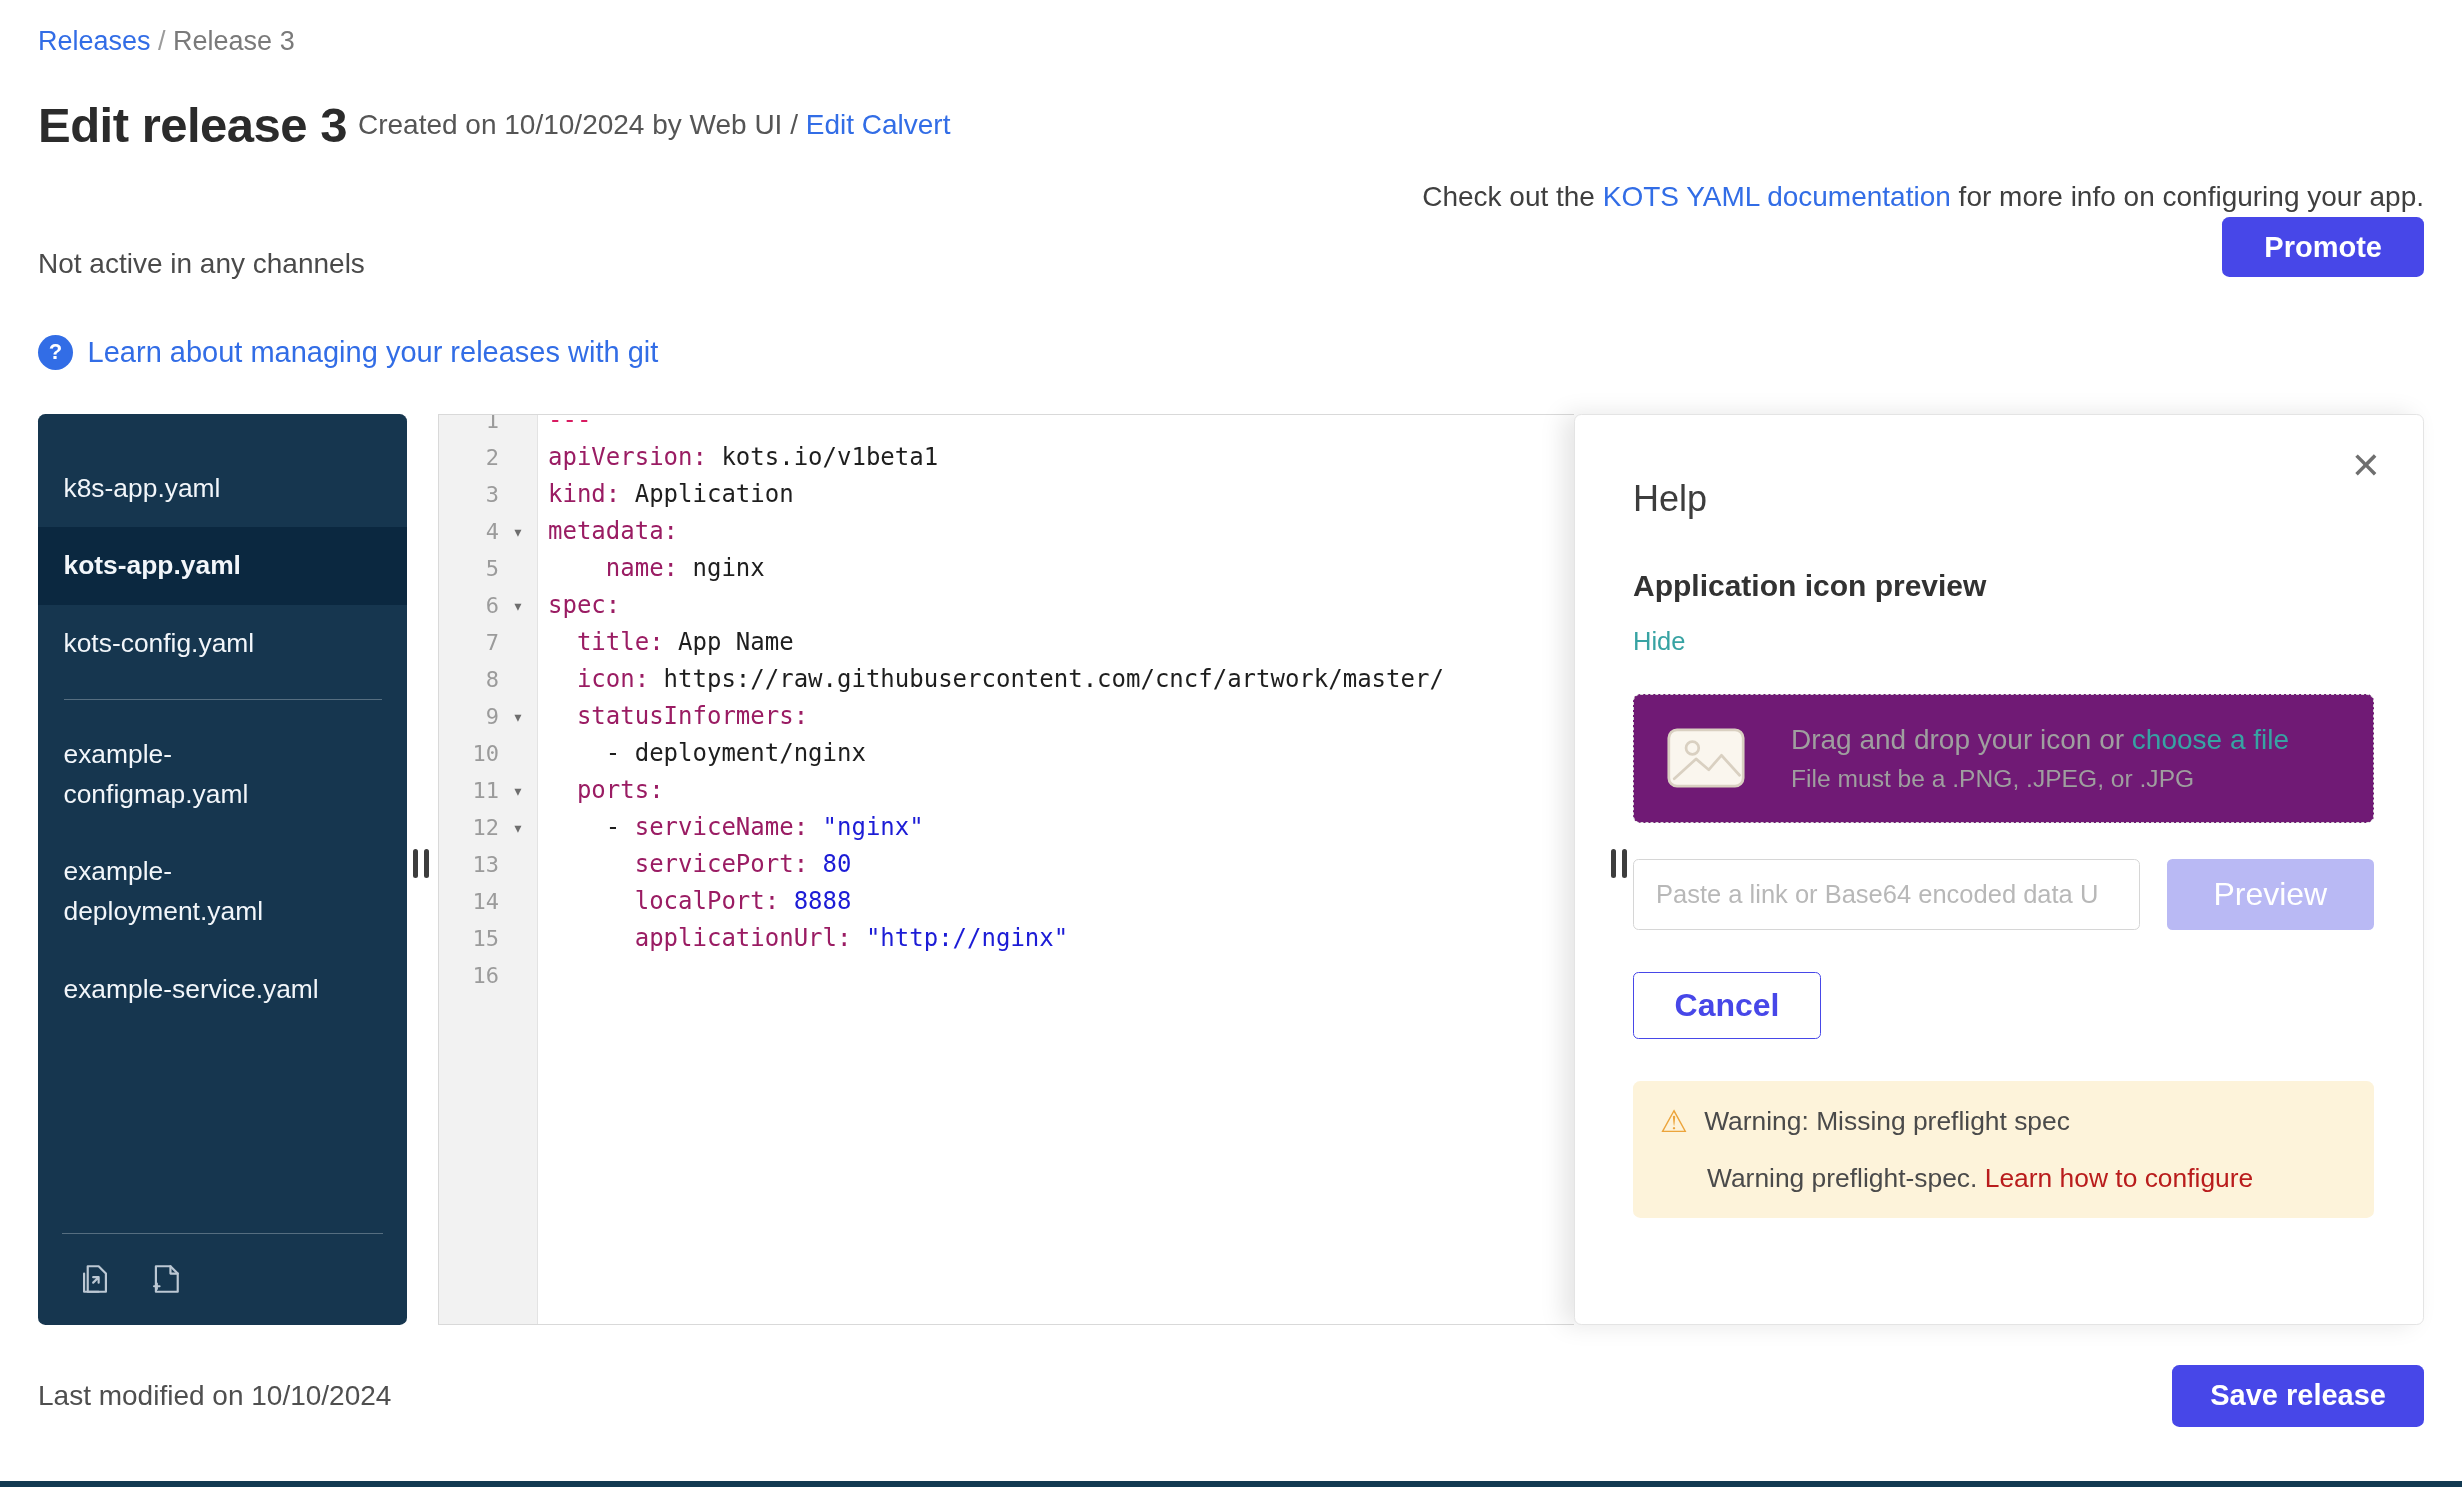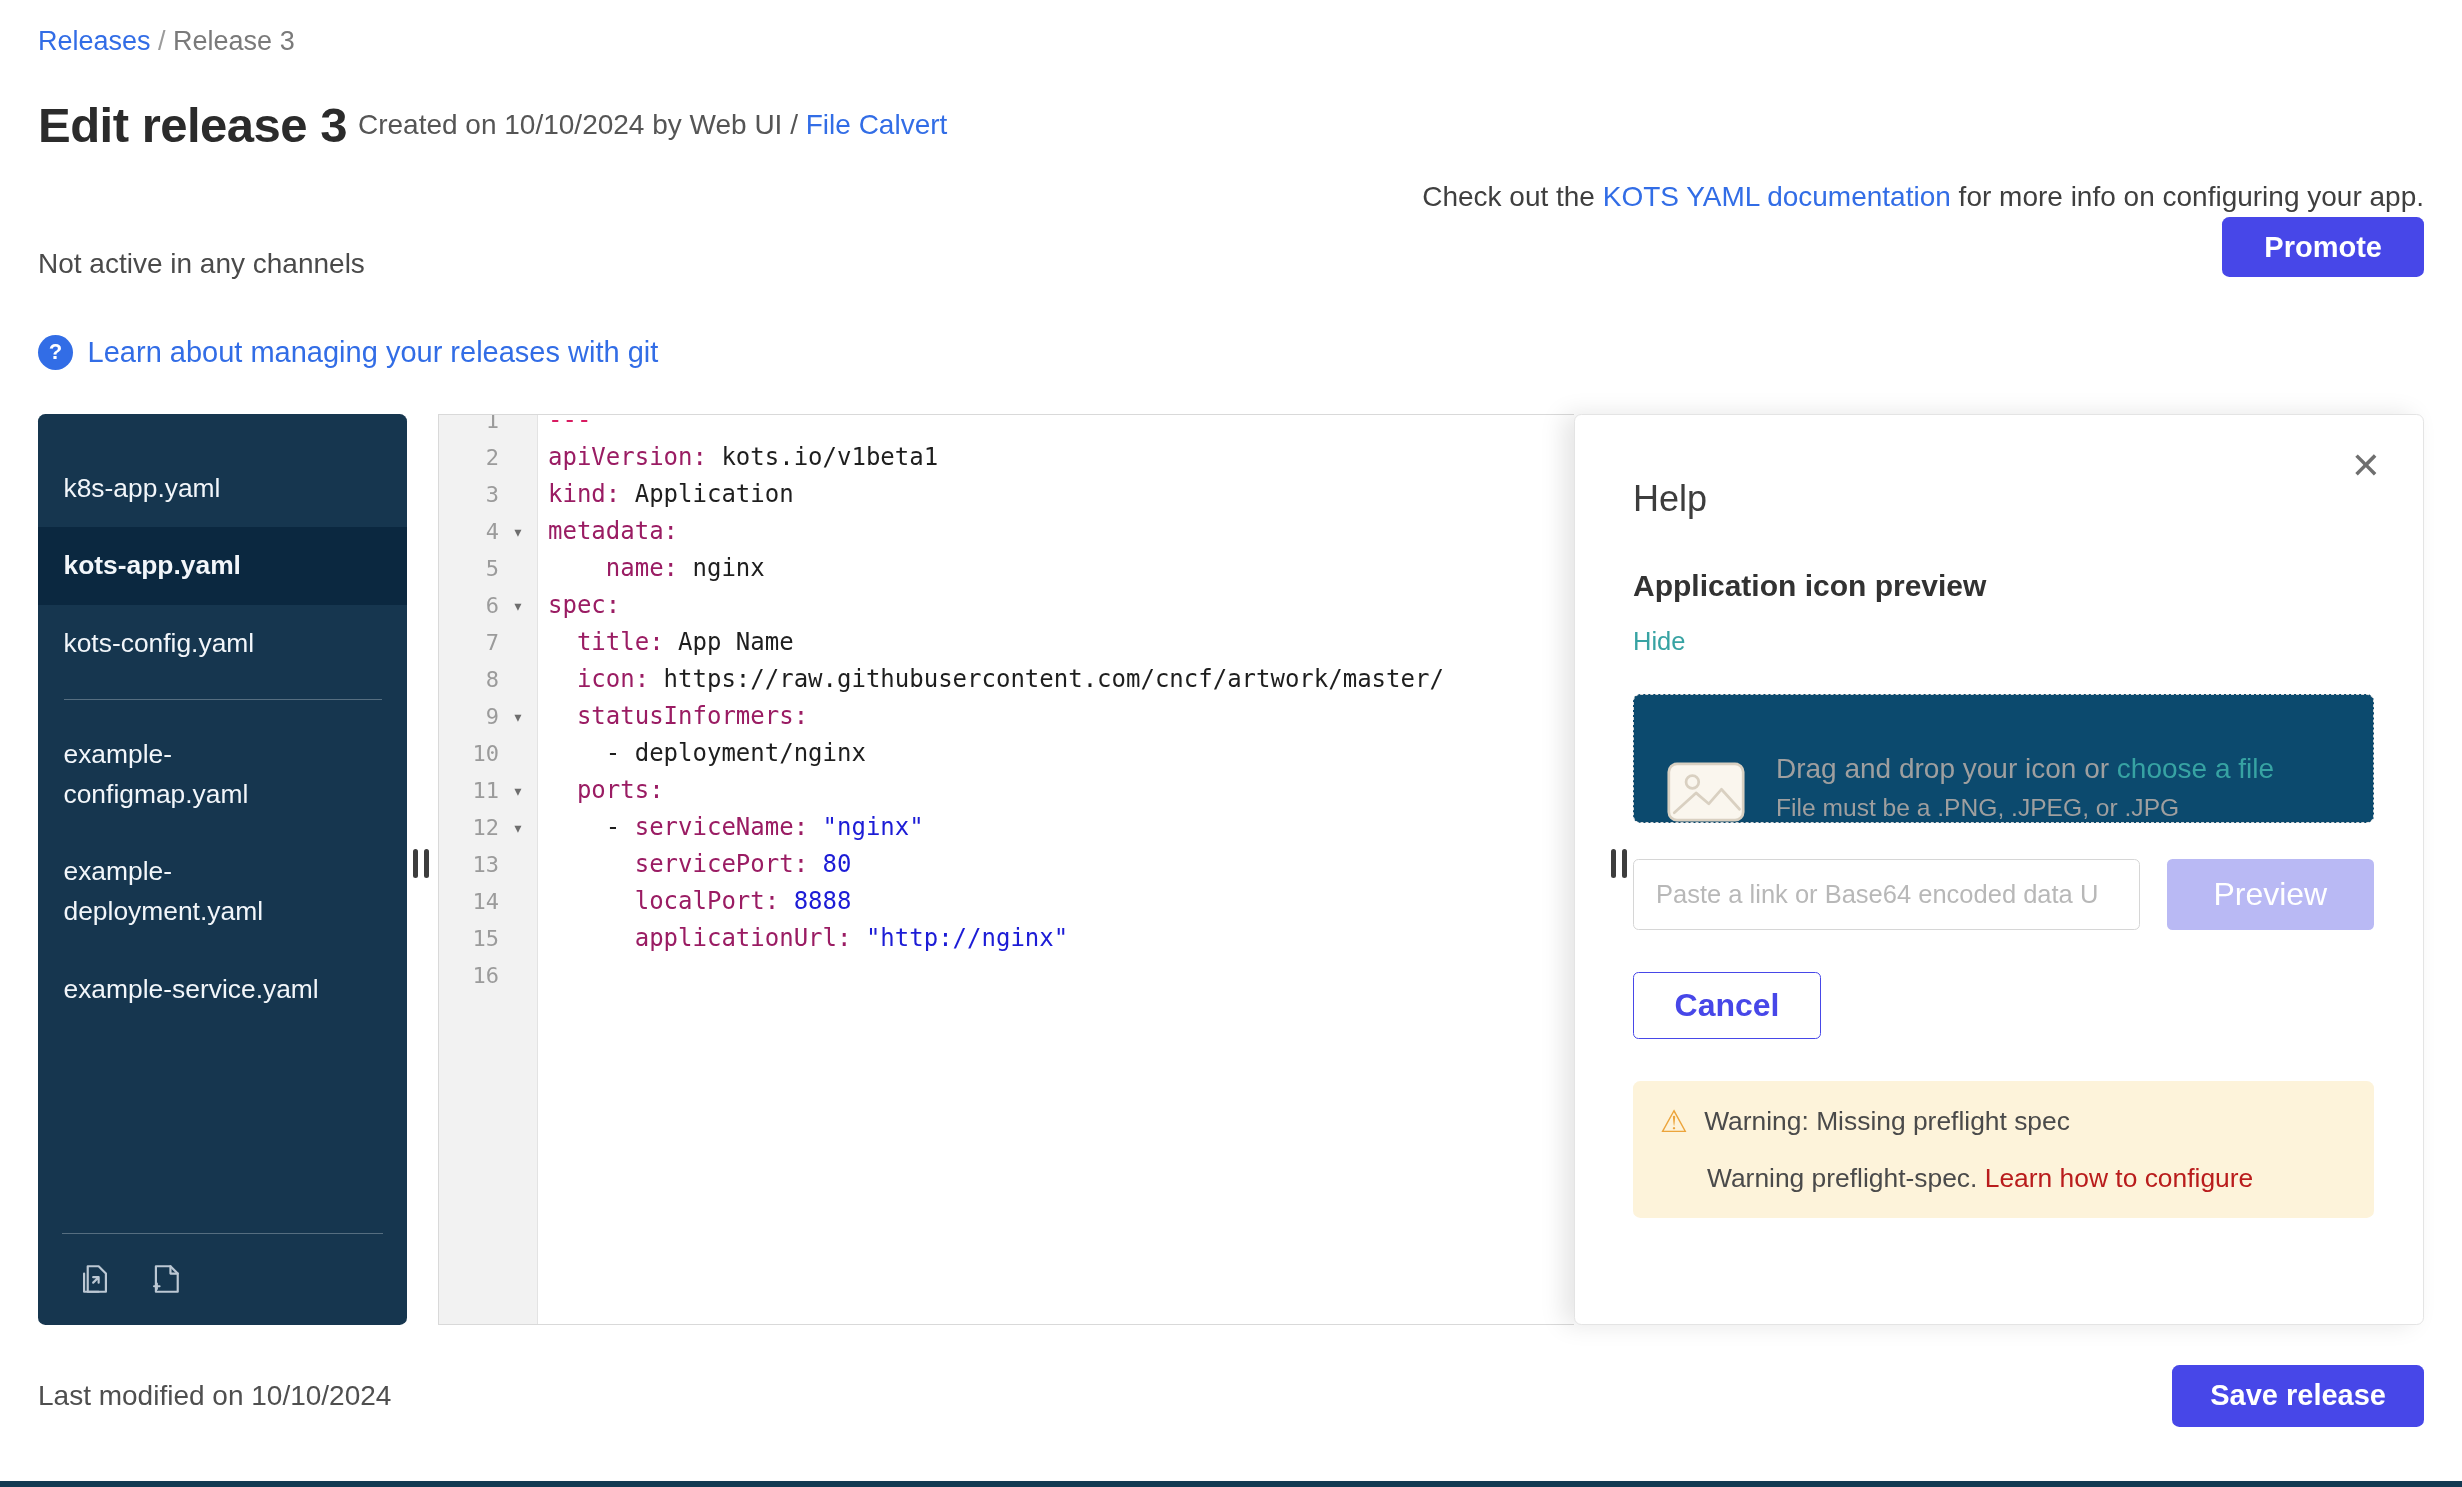--- a/index.html
+++ b/index.html
@@ -86,21 +86,21 @@
     background:none; border:none; cursor:pointer; line-height:1; font-family:"Liberation Sans",sans-serif; }
   .help-title { font-size:36px; font-weight:500; color:#3d3d3d; margin-top:16.4px; }
   .preview-header { margin-top:49px; display:flex; align-items:baseline; gap:24px;flex-direction:column; }
   .preview-header .section-title { font-size:30px; font-weight:700; color:#323232; }
   .preview-header .hide-link { font-size:25.5px; color:#37a3a3; text-decoration:none; cursor:pointer; }
   .help-desc { margin-top:20px; font-size:27px; color:#4c4c4c; line-height:45px; max-width:719px; }
   .help-desc a { color:#37a3a3; text-decoration:none; cursor:pointer; }
 
   .dropzone {
     margin-top:38px; height:129px; border:1.8px dashed #d8d8d8; border-radius:7.3px;
-    display:flex; align-items:flex-end; padding:0 33px; gap:31px; cursor:pointer; background:#0c4a6e;
+    display:flex; align-items:center; padding:0 33px; gap:46px; cursor:pointer; background:#701a75;
   }
   .dz-icon svg { width:78px; height:60px; display:block; }
   .dz-texts .dz-main { font-size:28px; color:#9f9f9f; }
   .dz-texts .dz-main a { color:#37a3a3; text-decoration:none; }
   .dz-texts .dz-hint { font-size:24.6px; color:#9f9f9f; margin-top:9px; }
 
   .url-row { margin-top:36px; display:flex; align-items:center; }
   .url-input {
     width:528px; height:71px; border:0.9px solid #d6d6d6; border-radius:5.5px;
     font-size:25.5px; padding:0 22px; color:#4a4a4a; outline:none;
@@ -146,21 +146,21 @@
 
 <div class="page">
 
   <div class="breadcrumb">
     <a>Releases</a><span class="sep"> / </span><span class="current">Release 3</span>
   </div>
 
   <div class="title-row">
     <h1>Edit release 3</h1>
     <div class="created">
-      <span>Created on 10/10/2024 by Web UI / </span><a>File Calvert</a>
+      <span>Created on 10/10/2024 by Web UI / </span><a>Edit Calvert</a>
     </div>
   </div>
 
   <div class="docs-row">
     <span>Check out the </span><a>KOTS YAML documentation</a><span> for more info on configuring your app.</span>
   </div>
 
   <div class="channel-status">Not active in any channels</div>
 
   <div class="git-row">

